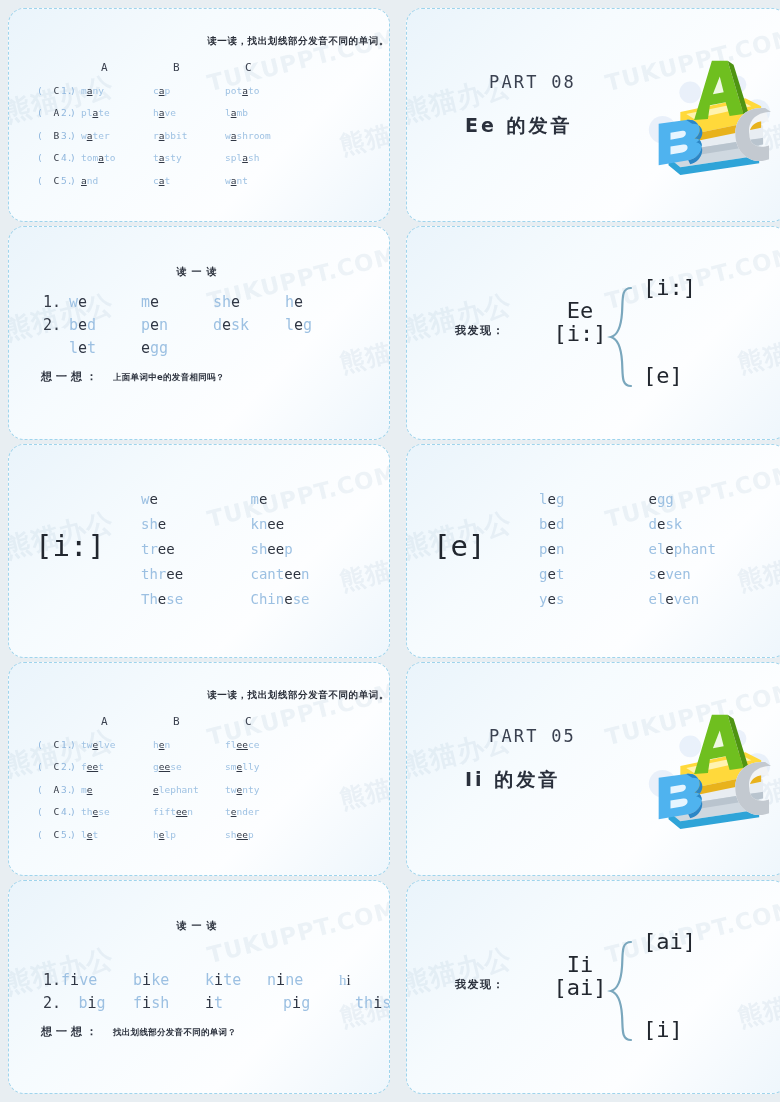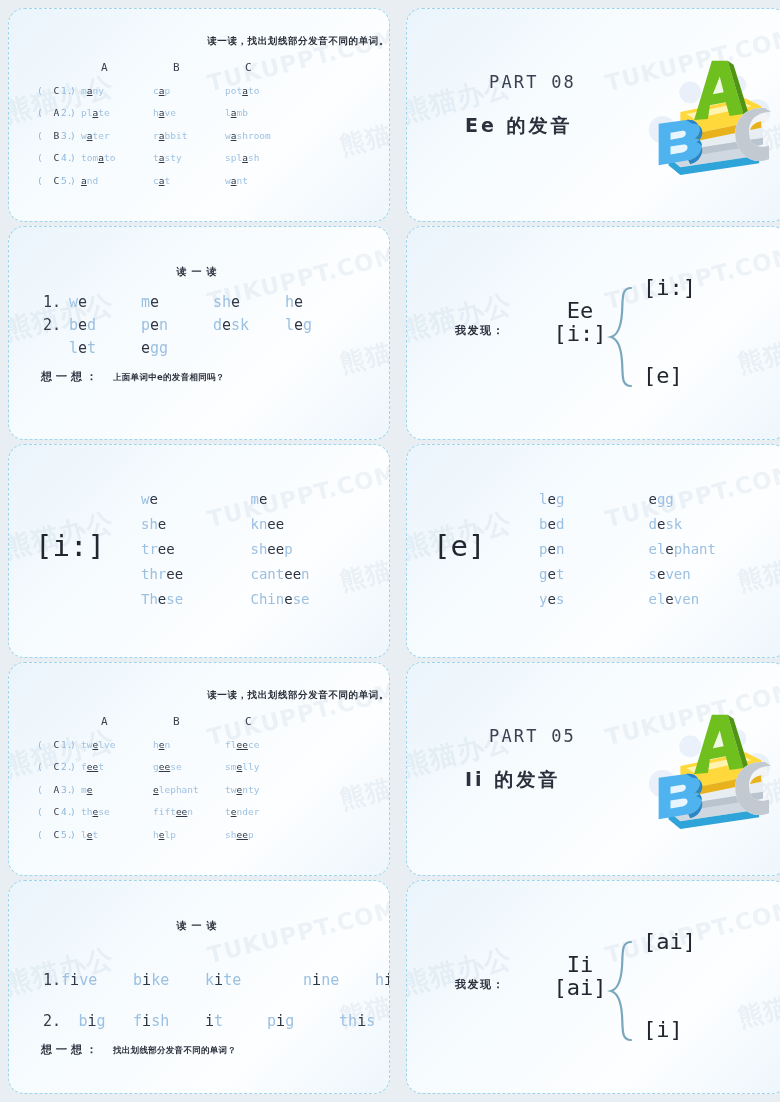--- a/index.html
+++ b/index.html
@@ -546,28 +546,28 @@
         <span class="w3">熊猫办公</span>
       </div>
       <div class="slide-inner">
         <div class="read-title cn">读一读</div>
         <div class="read-lines">
           <div class="read-line">
             <span class="rl-num">1.</span>
             <span style="display:inline-block;min-width:62px;padding-right:10px;"><span class="rl-w">f<em>i</em>ve</span></span>
             <span style="display:inline-block;min-width:62px;padding-right:10px;margin-top:24px;"><span class="rl-w">b<em>i</em>ke</span></span>
             <span style="display:inline-block;min-width:62px;padding-right:0;"><span class="rl-w">k<em>i</em>te</span></span>
-            <span style="display:inline-block;min-width:62px;padding-right:10px;margin-left:36px;"><span class="rl-w">n<em>i</em>ne</span></span>
-            <span style="display:inline-block;min-width:62px;padding-right:10px;"><span class="rl-w">h<em>i</em></span></span>
+            <span style="display:inline-block;min-width:62px;padding-right:10px;"><span class="rl-w">n<em>i</em>ne</span></span>
+            <span style="display:inline-block;min-width:62px;padding-right:10px;font-family:Liberation Serif, serif;"><span class="rl-w">h<em>i</em></span></span>
           </div>
           <div class="read-line">
             <span class="rl-num">2.</span>
             <span style="display:inline-block;min-width:62px;padding-right:10px;text-align:center;"><span class="rl-w">b<em>i</em>g</span></span>
-            <span style="display:inline-block;min-width:62px;padding-right:10px;margin-top:18px;"><span class="rl-w">f<em>i</em>sh</span></span>
-            <span style="display:inline-block;min-width:62px;padding-right:0;"><span class="rl-w"><em>i</em>t</span></span>
+            <span style="display:inline-block;min-width:62px;padding-right:10px;"><span class="rl-w">f<em>i</em>sh</span></span>
+            <span style="display:inline-block;min-width:62px;padding-right:16px;"><span class="rl-w"><em>i</em>t</span></span>
             <span style="display:inline-block;min-width:62px;padding-right:10px;"><span class="rl-w">p<em>i</em>g</span></span>
             <span style="display:inline-block;min-width:62px;padding-right:10px;"><span class="rl-w">th<em>i</em>s</span></span>
           </div>
         </div>
         <div class="think">
           <span class="think-lbl cn">想一想：</span>
           <span class="think-q cn">找出划线部分发音不同的单词？</span>
         </div>
       </div>
     </div>

